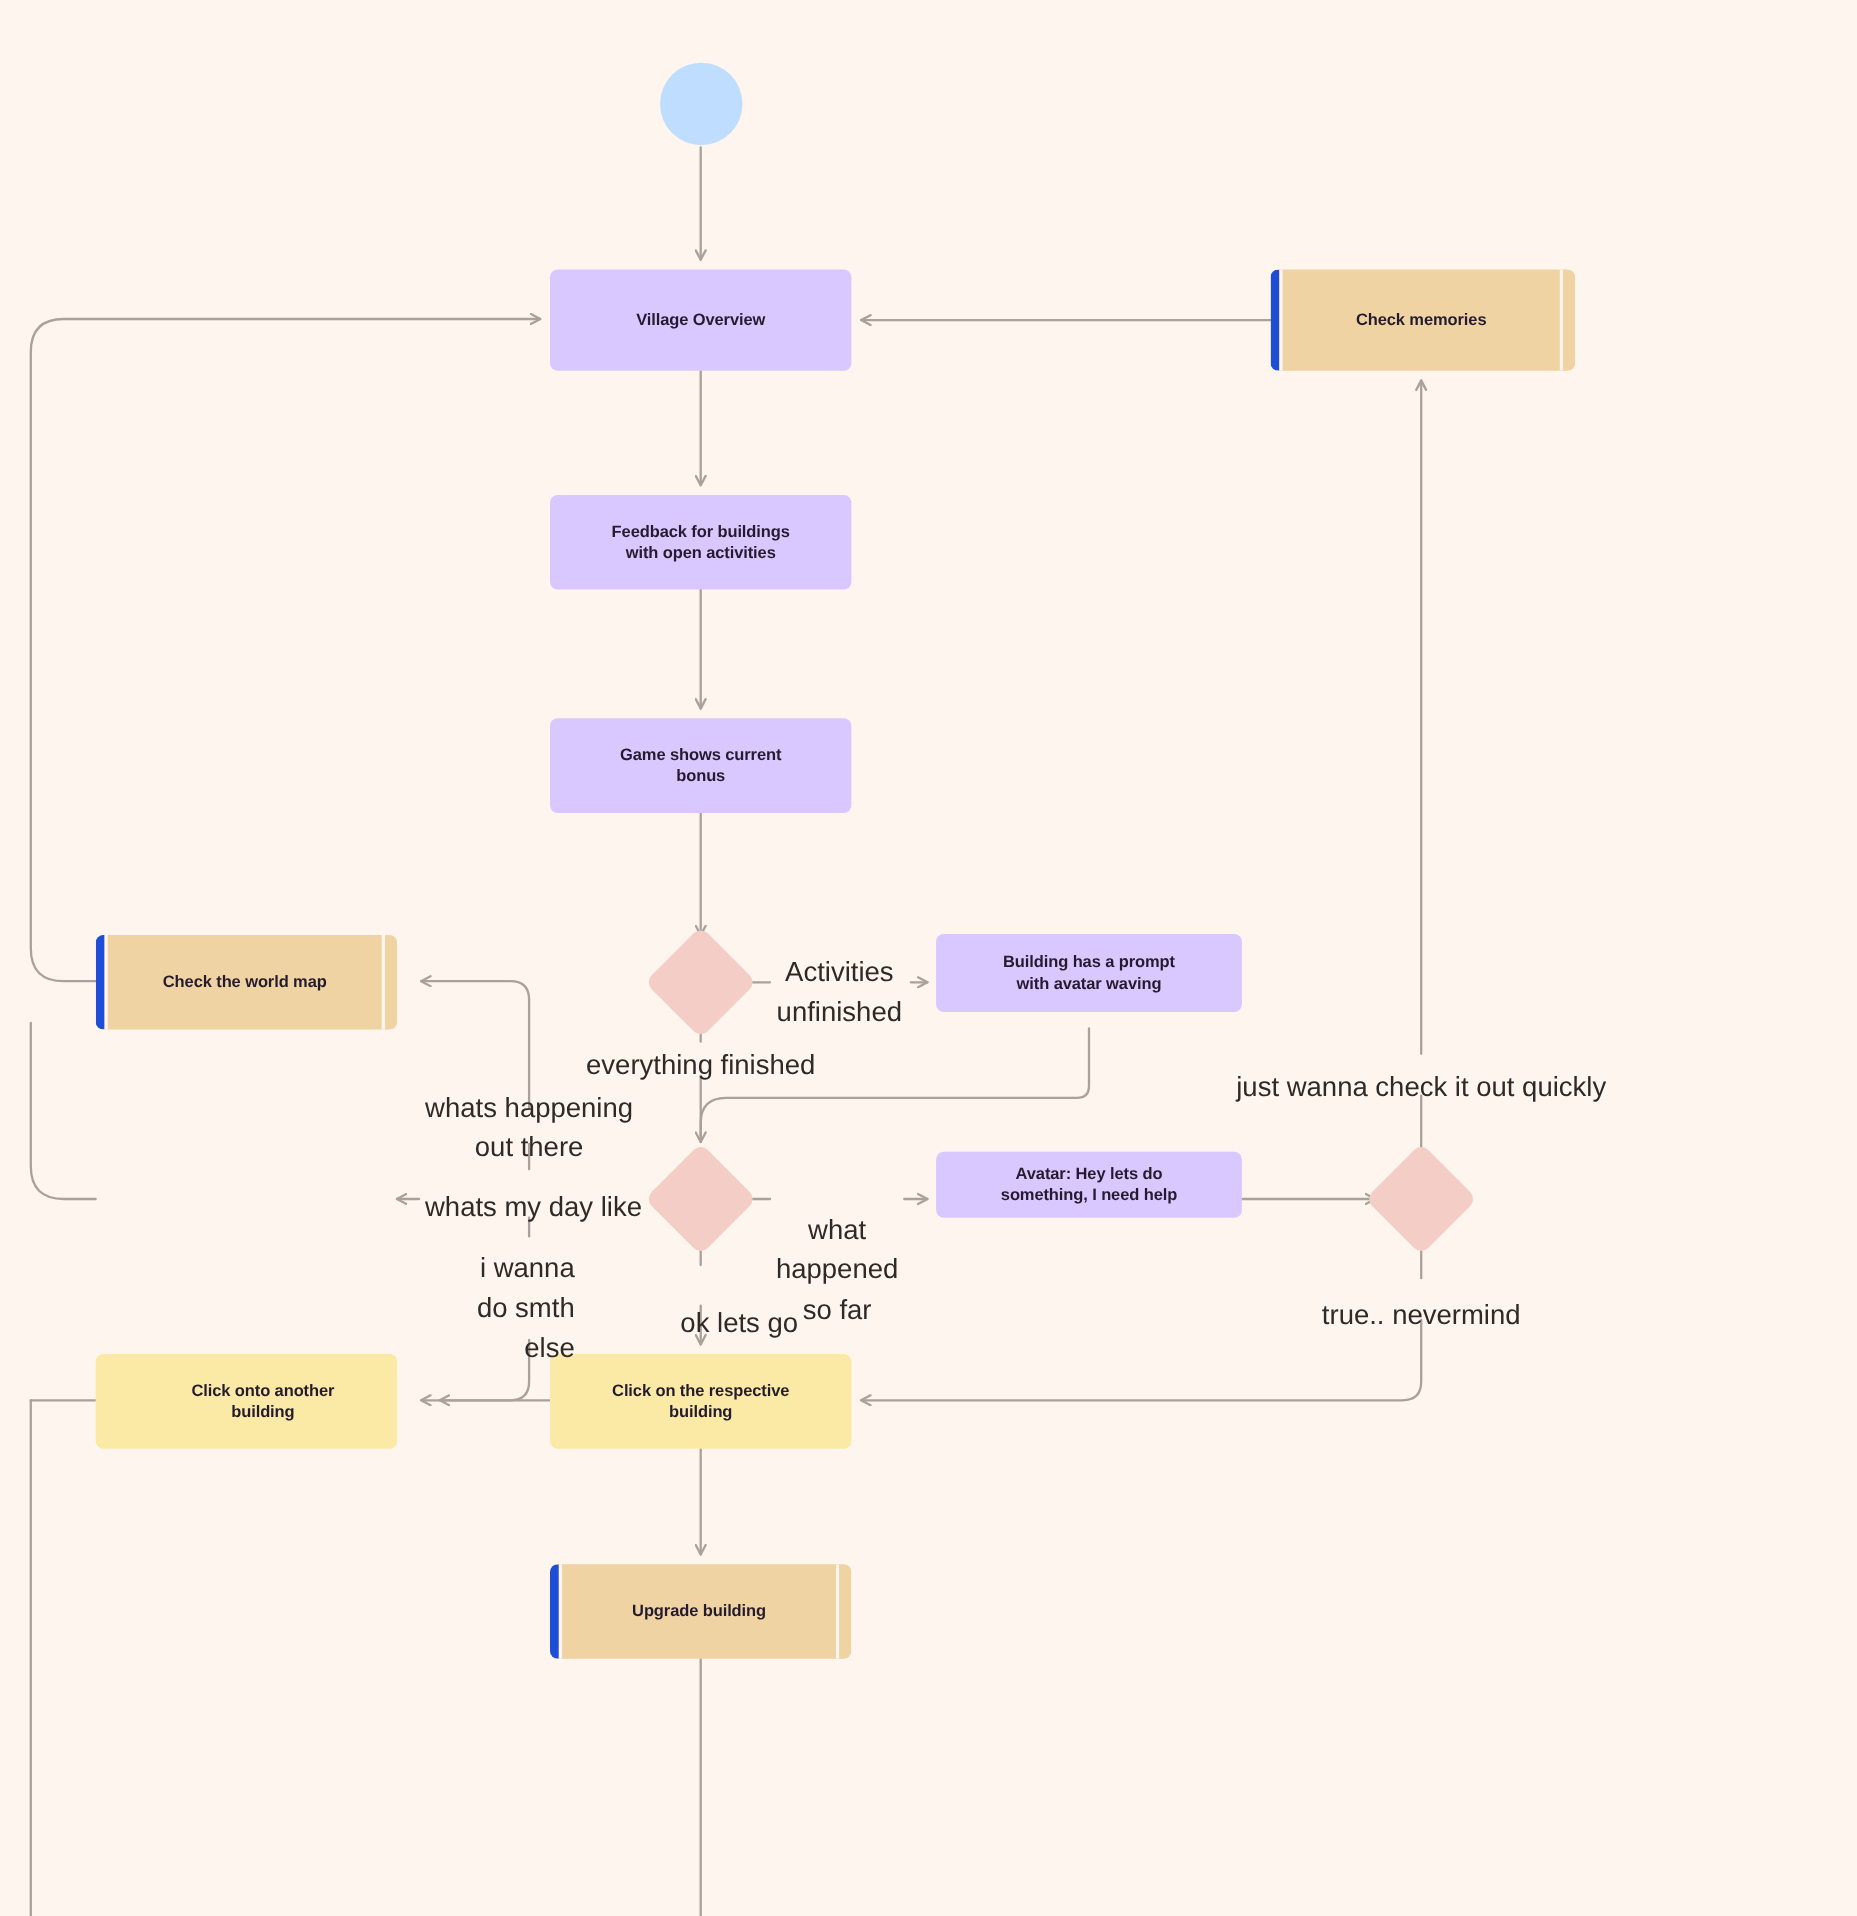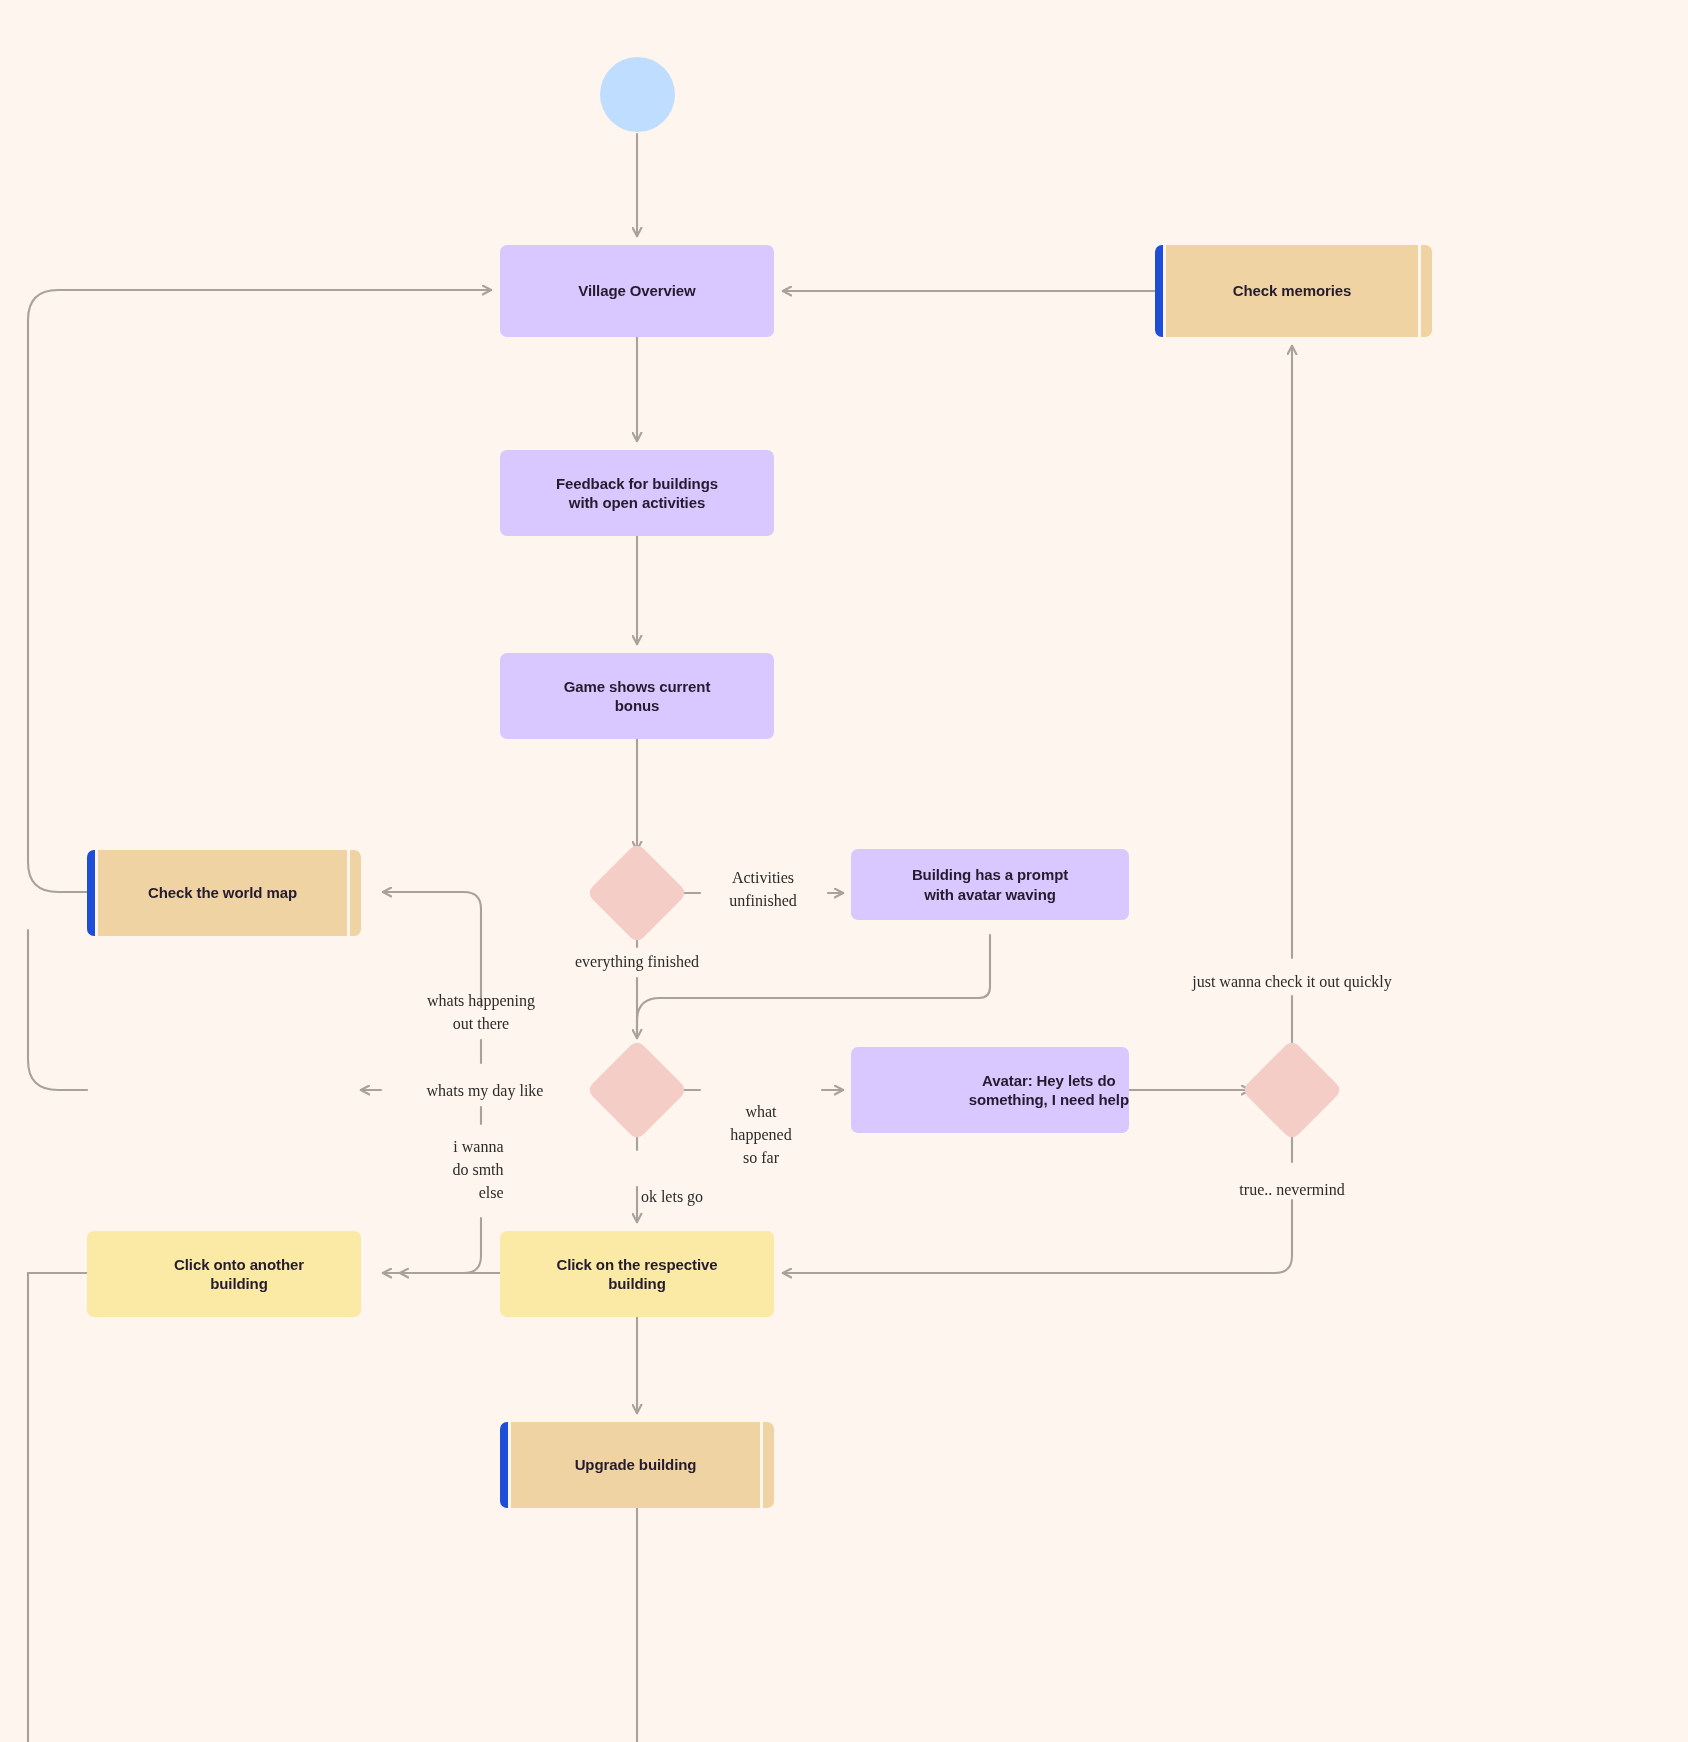--- a/index.html
+++ b/index.html
@@ -68,22 +68,22 @@
   
   .diamond {
     position: absolute;
     background: #f3cdc6;
     border-radius: 9px;
     transform: rotate(45deg);
   }
 
   .edge-label {
     position: absolute;
-    font-family: Liberation Serif, serif;
-    font-size: 16px;
+    font-family: Liberation Sans, sans-serif;
+    font-size: 25px;
     color: #2d2a28;
     line-height: 1.45;
     white-space: pre;
     text-align: center;
   }
   .el-center { transform: translateX(-50%); }
 </style>
 </head>
 <body>
 
@@ -171,21 +171,21 @@
 
   <div class="node box-striped" style="left:87px; top:850px; width:274px; height:86px;">
     <span>Check the world map</span>
   </div>
 
   <div class="node box-purple" style="left:851px; top:849px; width:278px; height:71px;">
     <span>Building has a prompt<br>with avatar waving</span>
   </div>
 
 
-  <div class="node box-purple" style="left:851px; top:1047px; width:278px; height:86px;justify-content:flex-end;">
+  <div class="node box-purple" style="left:851px; top:1047px; width:278px; height:60px;">
     <span>Avatar: Hey lets do<br>something, I need help</span>
   </div>
 
   <div class="node box-yellow" style="left:87px; top:1231px; width:274px; height:86px;padding-left:30px;">
     <span>Click onto another<br>building</span>
   </div>
 
   <div class="node box-yellow" style="left:500px; top:1231px; width:274px; height:86px;">
     <span>Click on the respective<br>building</span>
   </div>

